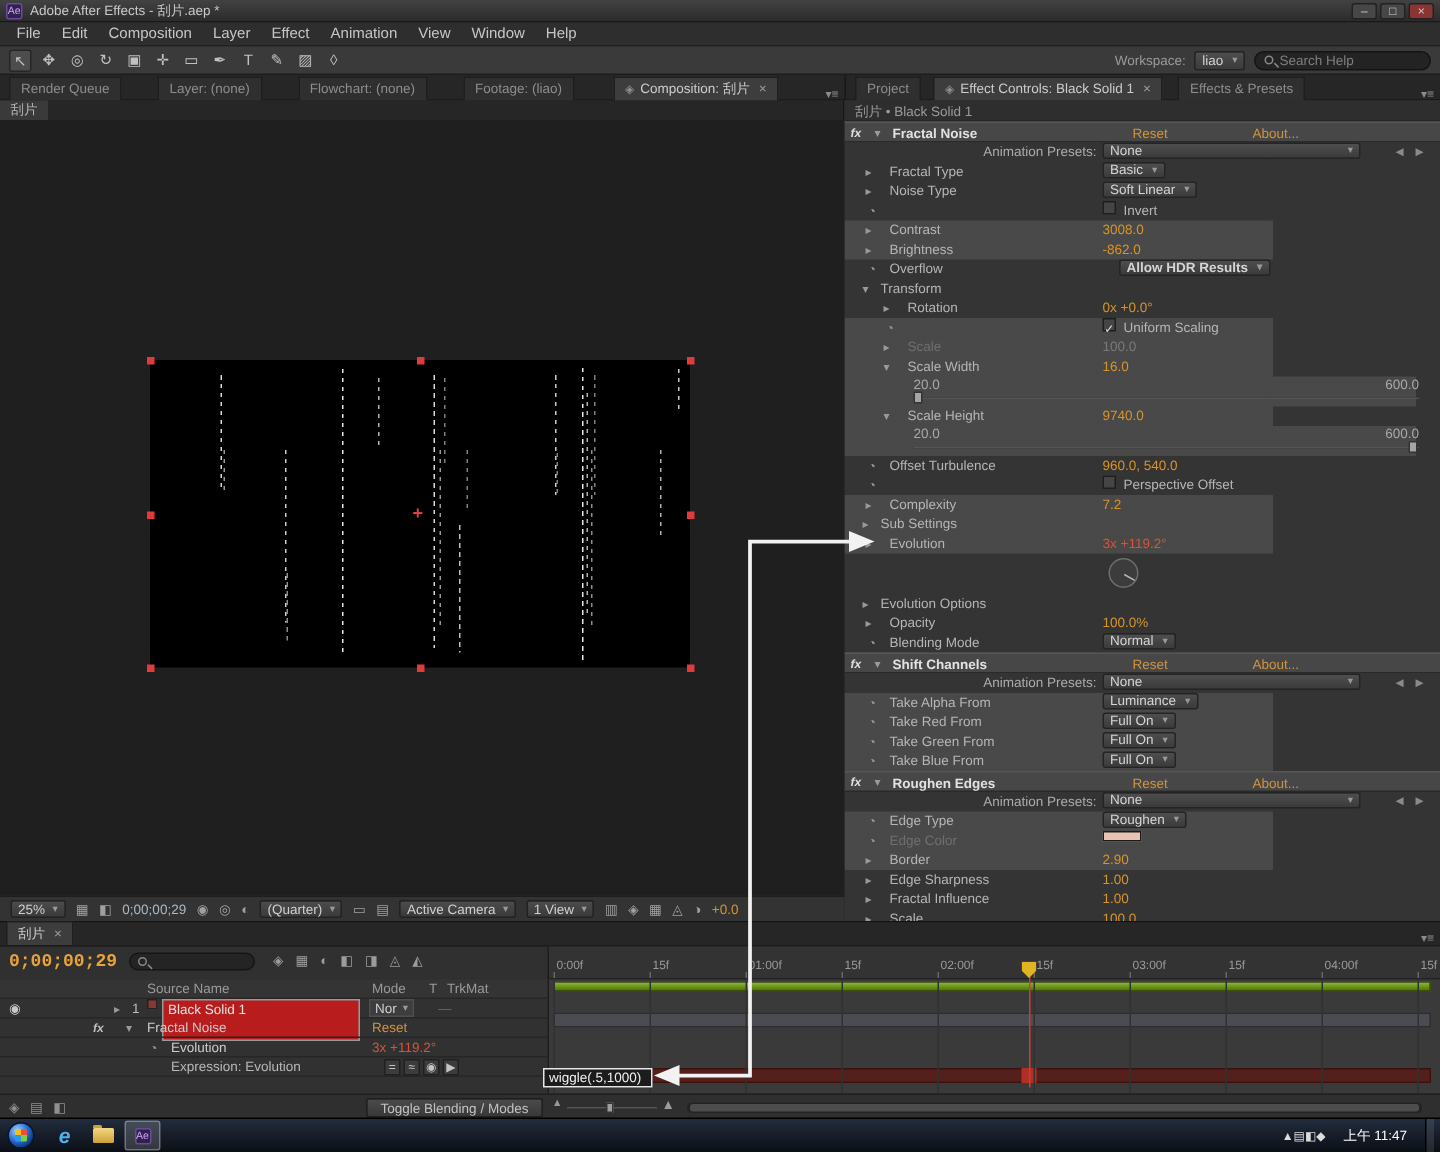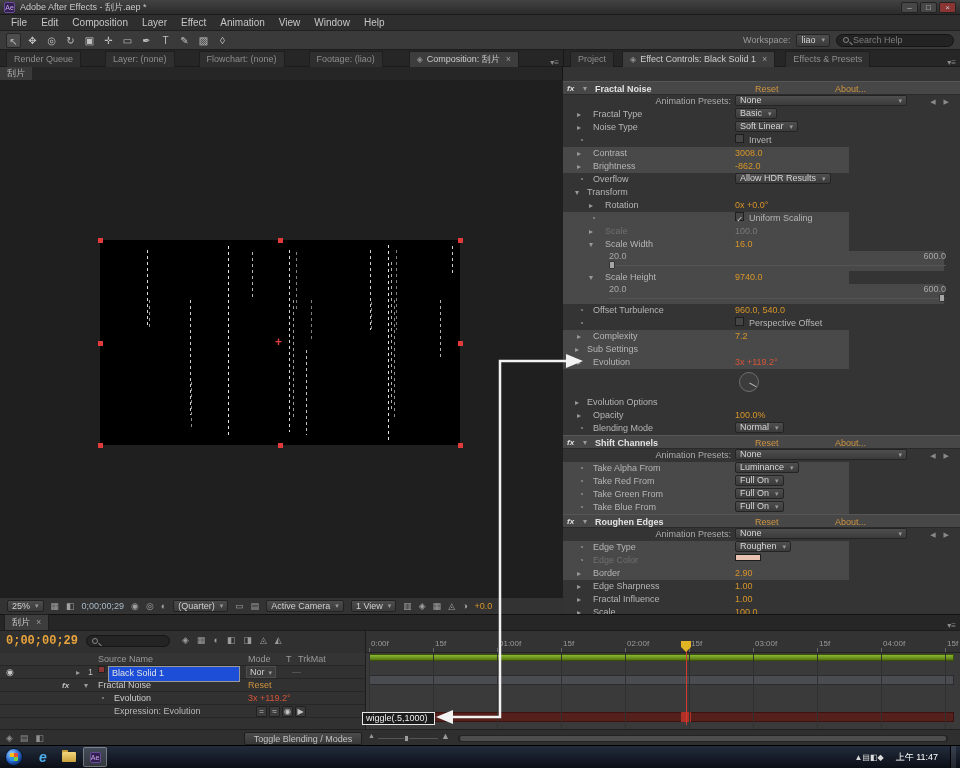--- a/index.html
+++ b/index.html
@@ -111,21 +111,21 @@
 #tl-bottom-icons span{color:#8f8f8f;font-size:9px;}
 #toggle-btn{position:absolute;left:244px;top:2px;width:118px;height:13px;background:linear-gradient(#4b4b4b,#383838);border:1px solid #1f1f1f;border-radius:2px;color:#c3c3c3;text-align:center;line-height:12px;}
 #zoom-slider{position:absolute;left:368px;top:4px;width:82px;height:9px;}
 #zoom-slider .ztrack{position:absolute;left:10px;right:12px;top:4px;height:1px;background:#1a1a1a;border-bottom:1px solid #555;}
 #zoom-slider .zthumb{position:absolute;left:36px;top:1px;width:5px;height:7px;background:#9e9e9e;border:1px solid #333;}
 #zoom-slider .zmin{position:absolute;left:0;top:-2px;color:#9a9a9a;font-size:7px;}
 #zoom-slider .zmax{position:absolute;right:0;top:-3px;color:#9a9a9a;font-size:9px;}
 #hscroll{position:absolute;left:458px;right:12px;top:5px;height:7px;background:#242424;border-radius:3px;}
 #hscroll .hthumb{position:absolute;left:2px;right:2px;top:1px;height:5px;background:#4d4d4d;border-radius:2px;}
 
-.namebox{border:1px solid #999;background:#1d4ed8;color:#e2e2e2;padding:0 3px;height:16px;line-height:11px;}
+.namebox{border:1px solid #999;background:#b91c1c;color:#e2e2e2;padding:0 3px;height:28px;line-height:11px;}
 .modebox{border:1px solid #4e4e4e;background:#3d3d3d;color:#cfcfcf;padding:0 3px;height:12px;line-height:11px;display:inline-flex;gap:4px;align-items:center;}
 .exicon{display:inline-block;width:11px;height:11px;background:#3c3c3c;border:1px solid #202020;border-radius:1px;color:#c5c5c5;font-size:8px;line-height:10px;text-align:center;margin-right:2px;}
 .laycolor{position:absolute;width:7px;height:7px;top:3px;background:#8b3535;border:1px solid #222;}
 
 #taskbar{position:absolute;left:0;top:745px;width:960px;height:23px;background:linear-gradient(#222c3c,#0b0f16);border-top:1px solid #000;display:flex;align-items:center;}
 #start-orb{width:18px;height:18px;border-radius:50%;background:radial-gradient(circle at 35% 30%,#9fd4ff,#2b6cd4 45%,#0a2a6a 82%);border:1px solid #081629;position:relative;margin:0 7px 0 5px;}
 #start-orb::after{content:"";position:absolute;left:4px;top:4px;width:8px;height:8px;background:conic-gradient(#e8503a 0 25%,#7ad13f 0 50%,#2a9ae8 0 75%,#f4c018 0);border-radius:1px;}
 .tb-item{width:24px;height:20px;display:flex;align-items:center;justify-content:center;border-radius:2px;margin:0 1px;}
 .tb-item.active{background:rgba(255,255,255,0.16);border:1px solid rgba(255,255,255,0.3);}
 .ie-e{color:#4fb0f0;font-size:14px;font-style:italic;font-weight:bold;}
@@ -291,20 +291,21 @@
         <span class="vicon">▥</span>
         <span class="vicon">◈</span>
         <span class="vicon">▦</span>
         <span class="vicon">◬</span>
         <span class="vicon">◑</span>
         <span class="vval">+0.0</span>
       </div>
   </div>
 
   <div id="ec-panel">
+    <div id="ec-header">刮片 • Black Solid 1</div>
     <div id="ec-rows">
         <div class="ec-header-row">
           <span class="fxbadge">fx</span>
           <span class="twirl" style="left: 20px;">▾</span>
           <span class="efname">Fractal Noise</span>
           <span class="eclink" style="left: 192px;">Reset</span>
           <span class="eclink" style="left: 272px;">About...</span>
         </div>
         <div class="ec-row">
           <span class="plabel">Animation Presets:</span>
@@ -341,21 +342,21 @@
           <span class="val" style="left: 172px;">3008.0</span>
         </div>
         <div class="ec-row hl">
           <span class="twirl" style="left: 14px;">▸</span>
           <span class="lbl" style="left: 30px;">Brightness</span>
           <span class="val" style="left: 172px;">-862.0</span>
         </div>
         <div class="ec-row">
           <span class="sw" style="left: 16px;">◔</span>
           <span class="lbl" style="left: 30px;">Overflow</span>
-          <span class="ecdd" style="left: 172px;">
+          <span class="ecdd" style="left: 183px; font-weight: bold;">
             <span>Allow HDR Results</span>
             <span class="ddar">▾</span>
           </span>
         </div>
         <div class="ec-row">
           <span class="twirl" style="left: 12px;">▾</span>
           <span class="lbl" style="left: 24px;">Transform</span>
         </div>
         <div class="ec-row">
           <span class="twirl" style="left: 26px;">▸</span>

